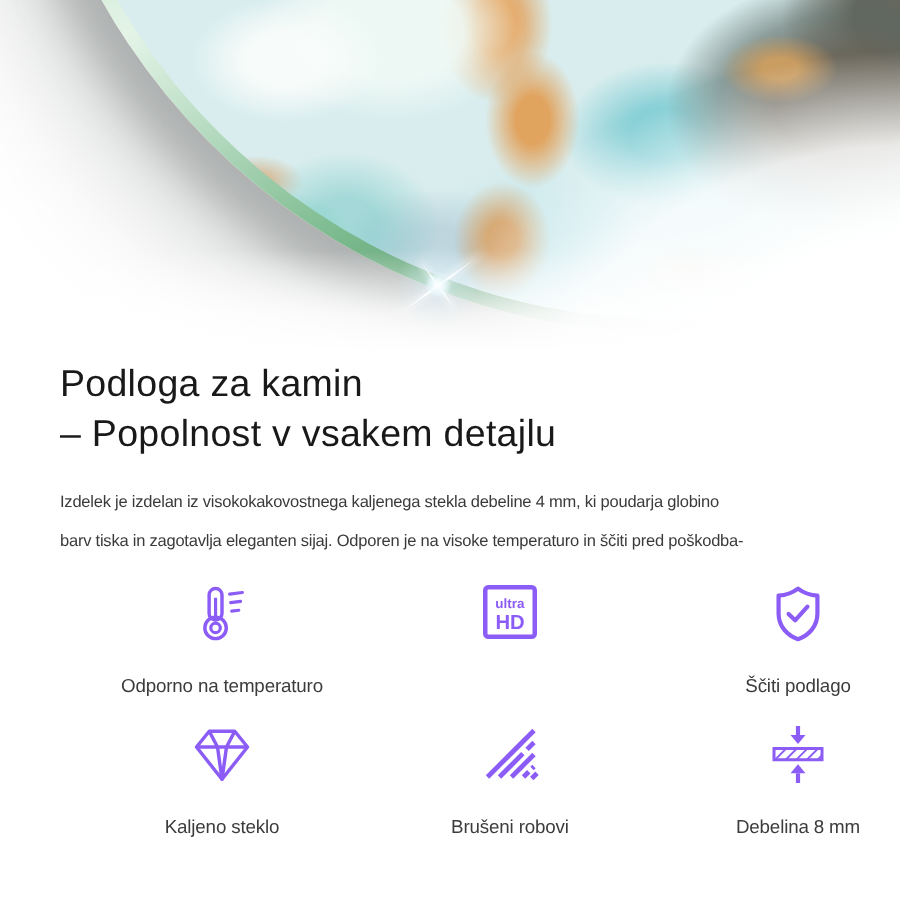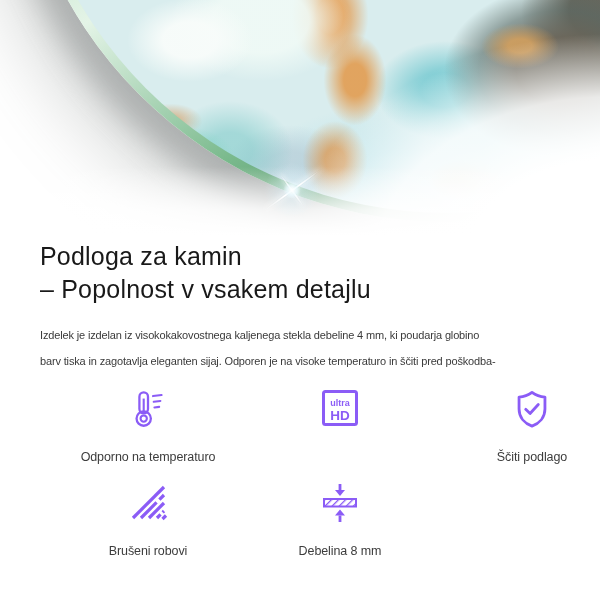--- a/index.html
+++ b/index.html
@@ -154,20 +154,30 @@
       <div class="feature">
         <div class="icon-box">
           <svg width="42" height="42" viewBox="0 0 24 24" fill="none" stroke="currentColor" stroke-width="1.6" stroke-linecap="round" stroke-linejoin="round">
             <path d="M12,2.5 C10,4 7.6,5 4.6,5.2 V12 C4.6,16.8 7.8,20.3 12,21.8 C16.2,20.3 19.4,16.8 19.4,12 V5.2 C16.4,5 14,4 12,2.5 Z"></path>
             <path d="M8.4,12.2 L10.9,14.6 L15.6,9.4"></path>
           </svg>
         </div>
         <div class="label">Ščiti podlago</div>
       </div>
 
+      <div class="feature">
+        <div class="icon-box">
+          <svg width="44" height="42" viewBox="0 0 44 42" fill="none" stroke="currentColor" stroke-width="2.3" stroke-linejoin="round">
+            <path d="M5,16 L13.5,5.5 H30.5 L39,16 L22,37.5 Z"></path>
+            <line x1="5" y1="16" x2="39" y2="16"></line>
+            <path d="M13.5,5.5 L19,16 L22,37.5 L25,16 L30.5,5.5"></path>
+          </svg>
+        </div>
+        <div class="label">Kaljeno steklo</div>
+      </div>
 
       <div class="feature">
         <div class="icon-box">
           <svg width="40" height="40" viewBox="0 0 40 40" stroke="currentColor" stroke-width="3.2">
             <line x1="5" y1="36" x2="36" y2="5"></line>
             <line x1="13" y1="36" x2="36" y2="13" stroke-dasharray="22 4 8"></line>
             <line x1="21" y1="36" x2="36" y2="21"></line>
             <line x1="29" y1="36" x2="36" y2="29" stroke-dasharray="5 3"></line>
             <line x1="34.5" y1="37" x2="38" y2="33.5"></line>
           </svg>

